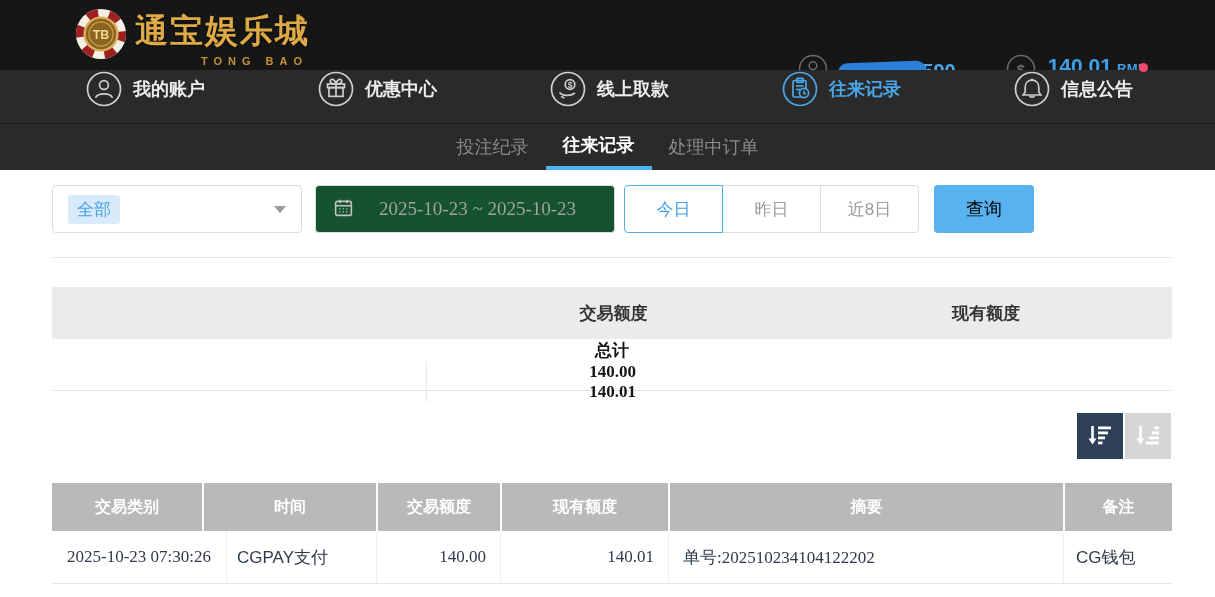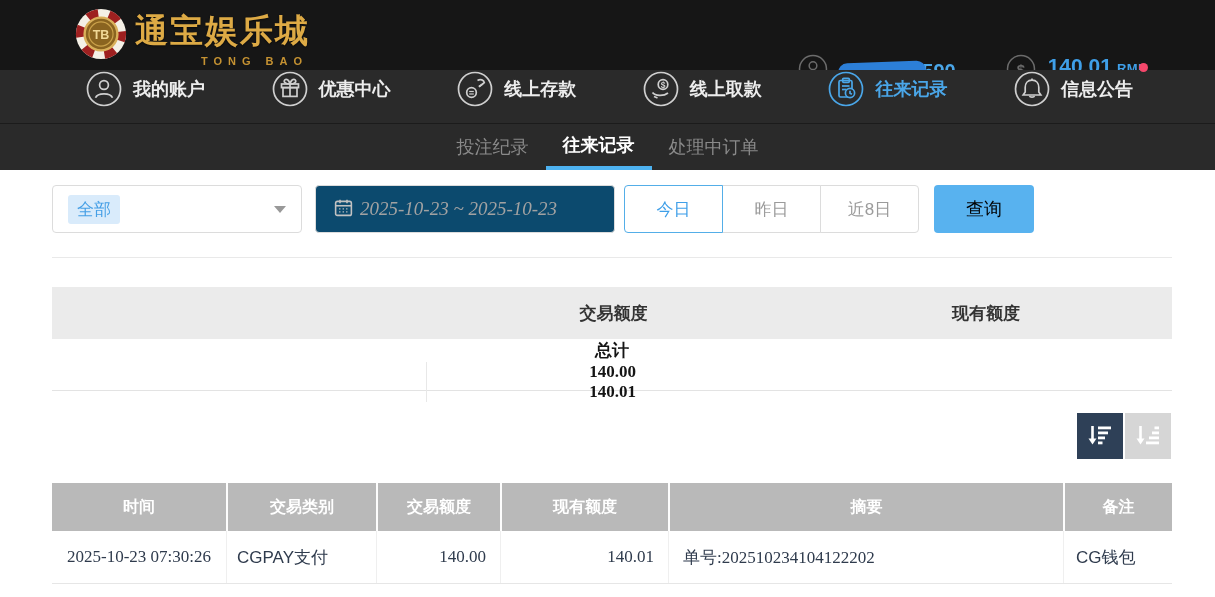--- a/index.html
+++ b/index.html
@@ -36,21 +36,21 @@
   .tab{height:46px;line-height:46px;padding:0 17px;font-size:18px;color:#8a8a8a;box-sizing:border-box;cursor:pointer;}
   .tab.active{color:#ffffff;font-weight:bold;border-bottom:4px solid #4db2f0;line-height:42px;}
 
   
   .content{position:absolute;top:170px;left:0;right:0;bottom:0;background:#fff;}
 
   .filter-row{position:absolute;top:15px;left:52px;height:48px;}
   .select-box{position:absolute;left:0;top:0;width:250px;height:48px;border:1px solid #dcdcdc;border-radius:4px;box-sizing:border-box;display:flex;align-items:center;justify-content:space-between;padding:0 15px;background:#fff;cursor:pointer;}
   .select-chip{background:#d9ebfb;color:#459fe6;font-size:17px;padding:3px 9px;border-radius:3px;}
   .caret-down{width:0;height:0;border-left:6px solid transparent;border-right:6px solid transparent;border-top:7px solid #999;}
-  .date-box{position:absolute;left:263px;top:0;width:300px;height:48px;border:1px solid #dcdcdc;border-radius:4px;box-sizing:border-box;display:flex;align-items:center;gap:6px;padding:0 17px;background:#0c4a6e;cursor:pointer;font-style:italic;}
+  .date-box{position:absolute;left:263px;top:0;width:300px;height:48px;border:1px solid #dcdcdc;border-radius:4px;box-sizing:border-box;display:flex;align-items:center;gap:25px;padding:0 17px;background:#14532d;cursor:pointer;}
   .date-text{color:#a2a2a2;font-size:19px;font-family:"Liberation Serif","DejaVu Serif",serif;white-space:nowrap;}
   .btn-group{position:absolute;left:572px;top:0;display:flex;}
   .quick-btn{width:99px;height:48px;box-sizing:border-box;border:1px solid #dcdcdc;background:#fff;font-size:17px;color:#9b9b9b;display:flex;align-items:center;justify-content:center;margin-left:-1px;cursor:pointer;position:relative;}
   .quick-btn:first-child{border-radius:4px 0 0 4px;margin-left:0;}
   .quick-btn:last-child{border-radius:0 4px 4px 0;}
   .quick-btn.active{border-color:#54aee8;color:#3f9fe8;z-index:2;}
   .query-btn{position:absolute;left:882px;top:0;width:100px;height:48px;background:#58b2ef;color:#000000;font-size:18px;border:none;border-radius:4px;display:flex;align-items:center;justify-content:center;cursor:pointer;}
 
   .divider{position:absolute;top:87px;left:52px;width:1120px;height:1px;background:#e9e9e9;}
 
@@ -154,33 +154,20 @@
           <rect x="9.5" y="13" width="17" height="3.6"></rect>
           <rect x="11" y="16.6" width="14" height="8.8"></rect>
           <line x1="18" y1="13" x2="18" y2="25.4"></line>
           <path d="M18 13c-4.8 0-6.8-2.4-5.3-4 1.6-1.7 4.3-.3 5.3 4z"></path>
           <path d="M18 13c4.8 0 6.8-2.4 5.3-4-1.6-1.7-4.3-.3-5.3 4z"></path>
         </svg>
       </span>
       <span>优惠中心</span>
     </div>
 
-    <div class="nav-item">
-      <span class="nav-ic">
-        <svg viewBox="0 0 36 36" width="36" height="36" fill="none" stroke="currentColor" stroke-width="1.7">
-          <circle cx="18" cy="18" r="16.5"></circle>
-          <circle cx="14.5" cy="21.5" r="4.8"></circle>
-          <line x1="12.2" y1="20.5" x2="16.8" y2="20.5" stroke-width="1.2"></line>
-          <line x1="12.2" y1="23" x2="16.8" y2="23" stroke-width="1.2"></line>
-          <path d="M20.5 9.5c3-1.8 6.3-.6 6.8 2.1l-5.4 4"></path>
-          <path d="M22 15.8l4-2.9"></path>
-        </svg>
-      </span>
-      <span>线上存款</span>
-    </div>
 
     <div class="nav-item">
       <span class="nav-ic">
         <svg viewBox="0 0 36 36" width="36" height="36" fill="none" stroke="currentColor" stroke-width="1.7">
           <circle cx="18" cy="18" r="16.5"></circle>
           <circle cx="20" cy="13.5" r="4.8"></circle>
           <text x="20" y="16.7" text-anchor="middle" font-size="8.5" fill="currentColor" stroke="none" font-family="Liberation Sans, sans-serif">$</text>
           <path d="M9.5 21.5c2.5 3.5 11 4 15.5.5"></path>
           <path d="M11 25.5l3.5 1.5"></path>
         </svg>
@@ -299,22 +286,22 @@
             <rect x="18" y="10.5" width="7" height="2.8"></rect>
             <rect x="15" y="15.5" width="10" height="2.8"></rect>
             <rect x="12" y="20.5" width="13" height="2.8"></rect>
           </g>
         </svg>
       </span>
     </button>
 
     <div class="records-table">
       <div class="rec-head">
+        <div class="cell r-c2" style="justify-content:center;padding-left:0;">交易类别</div>
         <div class="cell r-c1">时间</div>
-        <div class="cell r-c2" style="justify-content:center;padding-left:0;">交易类别</div>
         <div class="cell r-c3" style="justify-content:center;padding-right:0;">交易额度</div>
         <div class="cell r-c4" style="justify-content:center;padding-right:0;">现有额度</div>
         <div class="cell r-c5" style="justify-content:center;padding-left:0;">摘要</div>
         <div class="cell r-c6" style="justify-content:center;padding-left:0;">备注</div>
       </div>
       <div class="rec-row">
         <div class="cell r-c1 num">2025-10-23 07:30:26</div>
         <div class="cell r-c2">CGPAY支付</div>
         <div class="cell r-c3 num">140.00</div>
         <div class="cell r-c4 num">140.01</div>

